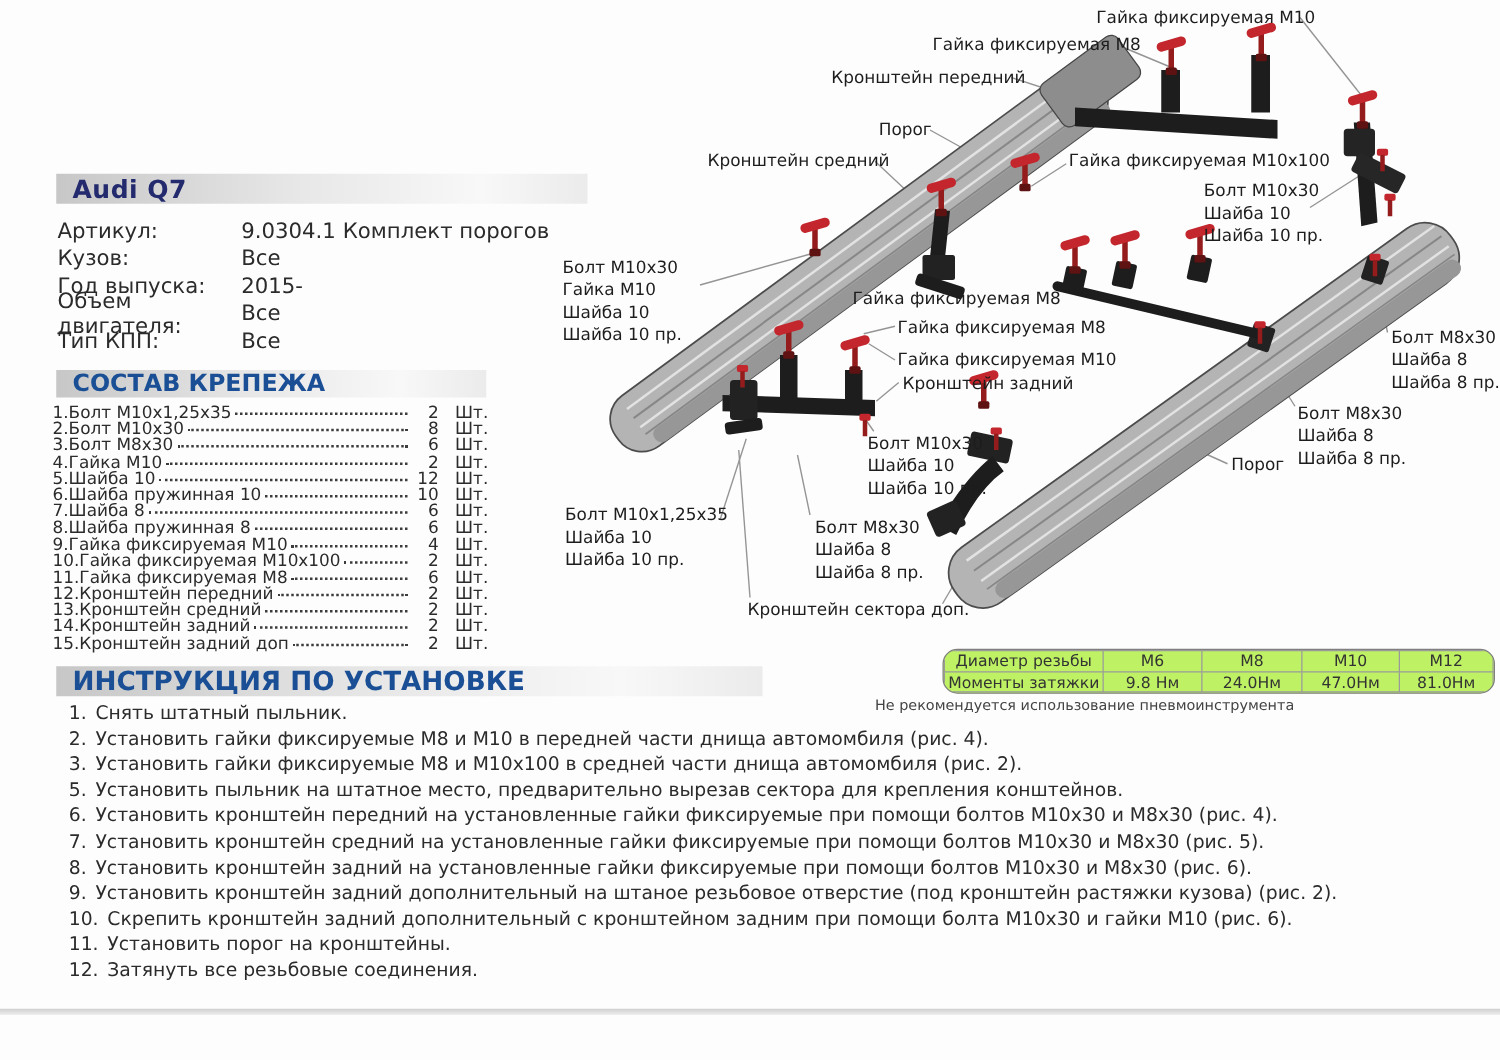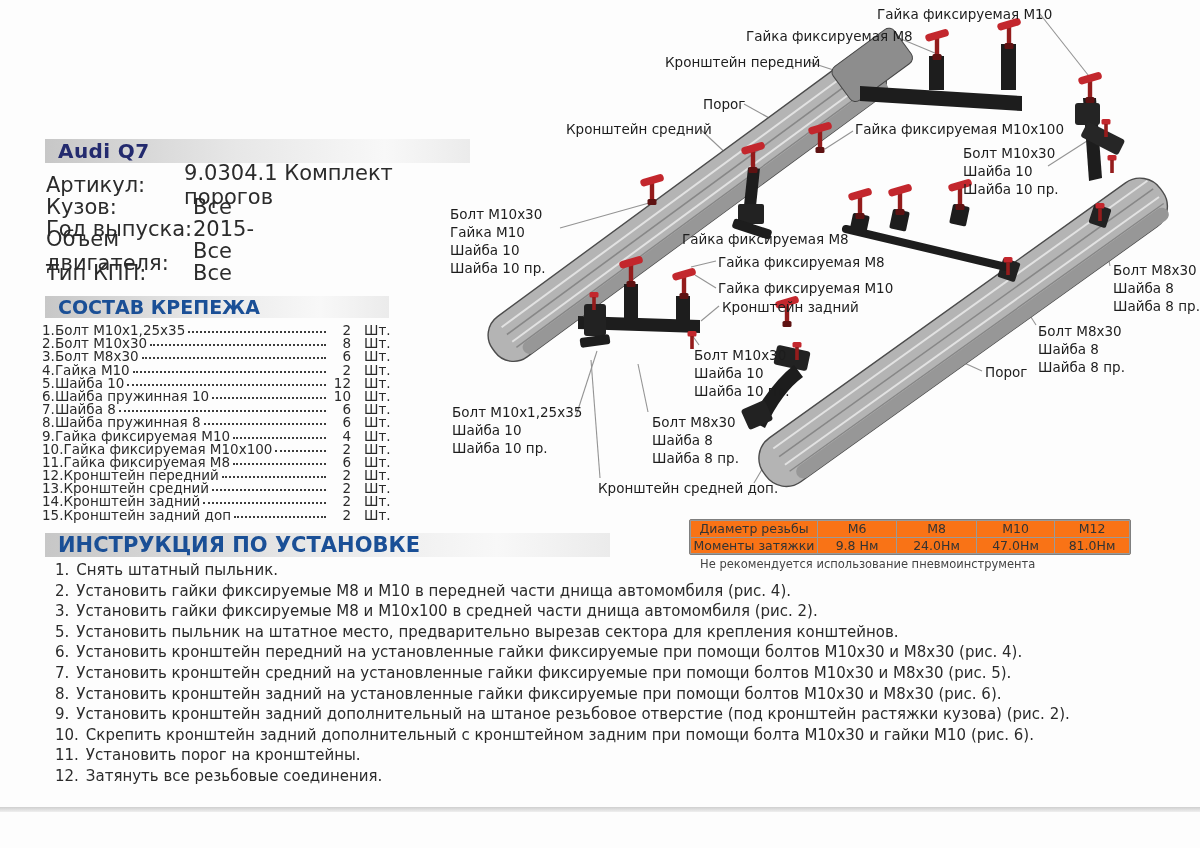--- a/index.html
+++ b/index.html
@@ -14,39 +14,39 @@
                   display:flex;align-items:center;padding-left:13px}
   #head-title{left:33px;top:131px;width:437px;height:32px}
   #head-title .band span{font-size:20px;font-weight:bold;color:#232a6e;letter-spacing:.4px}
   #head-fast{left:33px;top:288px;width:356px;height:30px}
   #head-fast .band span{font-size:19px;font-weight:bold;color:#1a4f96}
   #head-instr{left:33px;top:524px;width:577px;height:33px}
   #head-instr .band span{font-size:21px;font-weight:bold;color:#1a4f96}
 
   
   .specs{left:46px;top:174px;width:424px}
-  .spec-row{display:flex;height:22px;align-items:center;font-size:21px}
+  .spec-row{display:flex;height:22px;align-items:center;font-size:17px}
   .spec-label{width:147px}
 
   
   .flist{left:42px;top:322px;width:358px}
   .frow{display:flex;align-items:baseline;height:13.2px;font-size:13.5px;white-space:nowrap}
   .fname{flex:0 0 auto}
   .fdots{flex:1 1 auto;border-bottom:2px dotted #3c3c3c;margin:0 3px;transform:translateY(-2px)}
   .fqty{flex:0 0 22px;text-align:right}
   .funit{flex:0 0 36px;padding-left:13px}
 
   
   .steps{left:55px;top:560px}
   .step{height:20.6px;line-height:20.6px;font-size:15px;white-space:nowrap}
   .sn{margin-right:7px}
 
   
-  .torque-wrap{left:689px;top:519px;width:440px;height:34px;border:1px solid #7f7f7f;
-               border-radius:2px;overflow:hidden;background:#f97316}
+  .torque-wrap{left:754px;top:519px;width:440px;height:34px;border:1px solid #7f7f7f;
+               border-radius:12px;overflow:hidden;background:#bef264}
   .torque-wrap table{width:100%;height:100%;border-collapse:collapse;font-size:12.5px;color:#333}
   .torque-wrap td{border:1px solid #9a9a9a;text-align:center;padding:0}
   .note{left:700px;top:557px;width:497px;text-align:left;font-size:11.5px;color:#444}
 
   
   .dlabel{position:absolute;font-size:13.5px;line-height:18px;white-space:pre-line;color:#1d1d1d}
 
   .bottom-rule{left:0;top:807px;width:1200px;height:5px;background:linear-gradient(#cfcfcf,#efefef)}
   svg{position:absolute}
 </style>
@@ -378,15 +378,15 @@
 <div class="dlabel" style="left:985px;top:363px">Порог</div>
 <div class="dlabel" style="left:694px;top:346px">Болт М10х30
 Шайба 10
 Шайба 10 пр.</div>
 <div class="dlabel" style="left:452px;top:403px">Болт М10х1,25х35
 Шайба 10
 Шайба 10 пр.</div>
 <div class="dlabel" style="left:652px;top:413px">Болт М8х30
 Шайба 8
 Шайба 8 пр.</div>
-<div class="dlabel" style="left:598px;top:479px">Кронштейн средней доп.</div>
+<div class="dlabel" style="left:598px;top:479px">Кронштейн сектора доп.</div>
 
 <div class="abs bottom-rule"></div>
 
 </body></html>

